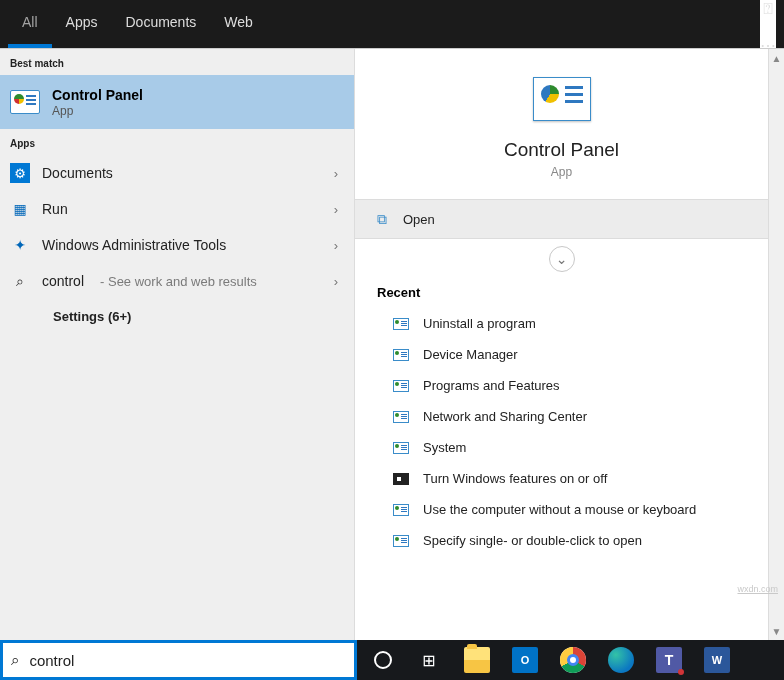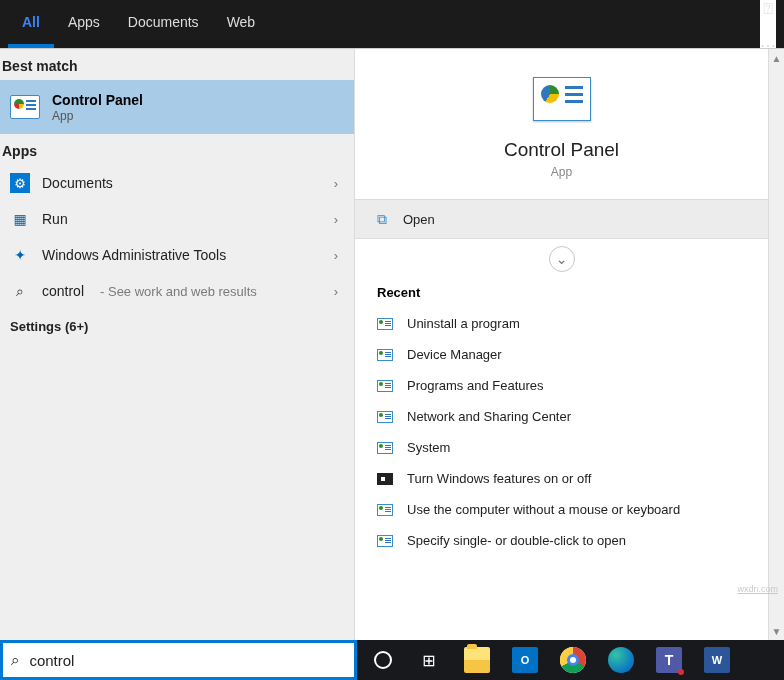--- a/index.html
+++ b/index.html
@@ -6,30 +6,30 @@
 html,body { width:784px; height:680px; overflow:hidden; background:#fff; }
 
 .container { width:784px; height:680px; display:flex; flex-direction:column; }
 
 
 .tabbar {
   height:48px; background:#1b1b1b; display:flex; align-items:flex-start;
   color:#fff; font-size:14px; padding-left:8px; position:relative;
 }
 .tab { padding:14px 14px 0 14px; height:48px; cursor:pointer; color:#ddd; }
-.tab.selected { color:#3b82f6; border-bottom:4px solid#0078d4; font-weight:700;}
+.tab.selected { color:#a3a3a3; border-bottom:4px solid#0078d4; font-weight:400;}
 .tabbar .right { position:absolute; right:8px; top:0; height:48px; display:flex; align-items:center; gap:18px; color:#ddd; }
 .tabbar .ic { font-size:16px; cursor:pointer;}
 
 
 .main { flex:1; display:flex; border-top:1px solid #ccc; background:#f7f7f7; position:relative; overflow:hidden;}
 
 
 .left { width:355px; background:#efefef; display:flex; flex-direction:column; overflow-y:auto; border-right:1px solid #dcdcdc;}
-.section-head { font-size:14px; font-weight:600; padding:9px 10px 6px 2px; color:#222;}
+.section-head { font-size:10px; font-weight:600; padding:9px 10px 6px 10px; color:#222;}
 .bestmatch {
   background:#a8cbe8; display:flex; align-items:center; height:54px; padding:0 10px; gap:12px;
 }
 .cp-icon {
   width:30px; height:24px; background:#fff; border:1px solid #3a8cc9; border-radius:2px;
   display:flex; align-items:center; justify-content:center; font-size:12px; position:relative;
 }
 .cp-icon::before{ content:""; position:absolute; left:3px; top:3px; width:10px; height:10px; border-radius:50%;
   background:conic-gradient(#2e8b2e 0 90deg,#f0c000 90deg 180deg,#d03030 180deg 270deg,#2e8b2e 270deg);}
 .cp-icon::after{ content:""; position:absolute; right:3px; top:4px; width:10px; height:2px; background:#2e78c0; box-shadow:0 4px 0 #2e78c0,0 8px 0 #2e78c0;}
@@ -37,21 +37,21 @@
 .bm-text .t2{ font-size:12px; color:#555; margin-top:1px;}
 
 .item {
   display:flex; align-items:center; height:36px; padding:0 10px; gap:12px; font-size:14px; color:#222;
   cursor:pointer; position:relative;
 }
 .item .icon { width:20px; height:20px; display:flex; align-items:center; justify-content:center; font-size:14px; color:#0066b8;}
 .item .chev { position:absolute; right:16px; color:#777; font-size:13px;}
 .item .sub { color:#7a7a7a; font-size:13px; margin-left:4px;}
 
-.settings-line{ font-size:13px; padding:10px 10px; color:#222; font-weight:600;}
+.settings-line{ font-size:13px; padding:10px 10px; color:#222; font-weight:600;margin-left:43px;}
 
 .gear{ width:20px; height:20px; background:#0078d4; display:flex; align-items:center; justify-content:center; color:#fff; font-size:13px;}
 
 
 .right { flex:1; background:#fff; display:flex; flex-direction:column; overflow-y:auto; position:relative;}
 .right .hero { display:flex; flex-direction:column; align-items:center; padding:28px 0 20px 0;}
 .hero-icon {
   width:58px; height:44px; background:#fff; border:1px solid #3a8cc9; box-shadow:0 1px 2px rgba(0,0,0,.25);
   position:relative; margin-bottom:18px;
 }
@@ -62,21 +62,21 @@
 .hero .t2{ font-size:12px; color:#888; margin-top:4px;}
 
 .action-row{ height:40px; background:#ececec; display:flex; align-items:center; padding:0 22px; gap:16px; font-size:13px; color:#222; border-top:1px solid #dcdcdc; border-bottom:1px solid #dcdcdc;}
 .action-row .aicon{ color:#3a8cc9; font-size:14px;}
 
 .expand-row{ height:40px; display:flex; align-items:center; justify-content:center;}
 .chev-circle{ width:26px; height:26px; border:1px solid #c8c8c8; border-radius:50%; display:flex; align-items:center; justify-content:center; color:#777; font-size:14px; cursor:pointer;}
 
 .recent-head{ font-size:13px; font-weight:600; padding:6px 22px 8px 22px;}
 .recent-list{ display:flex; flex-direction:column;}
-.ritem{ display:flex; align-items:center; height:31px; padding:0 22px; gap:14px; font-size:13px; color:#222; cursor:pointer;}
+.ritem{ display:flex; align-items:center; height:31px; padding:0 38px; gap:14px; font-size:13px; color:#222; cursor:pointer;}
 .ritem .ricon{ width:16px; height:12px; background:#fff; border:1px solid #3a8cc9; position:relative; flex-shrink:0;}
 .ritem .ricon::before{ content:""; position:absolute; left:1px; top:1px; width:4px; height:4px; border-radius:50%; background:#2e8b2e;}
 .ritem .ricon::after{ content:""; position:absolute; right:1px; top:2px; width:6px; height:1px; background:#2e78c0; box-shadow:0 2px 0 #2e78c0,0 4px 0 #2e78c0;}
 .ritem.feat .ricon{ background:#222; border-color:#222;}
 .ritem.feat .ricon::before{ left:3px; top:3px; width:4px; height:4px; background:#fff; border-radius:0;}
 .ritem.feat .ricon::after{ display:none;}
 
 
 .scrollbar{ position:absolute; right:0; top:0; width:16px; height:100%; background:#f0f0f0; border-left:1px solid #dcdcdc;}
 .scrollbar .up{ position:absolute; top:2px; left:2px; right:2px; height:14px; display:flex; align-items:center; justify-content:center; color:#888; font-size:10px;}

